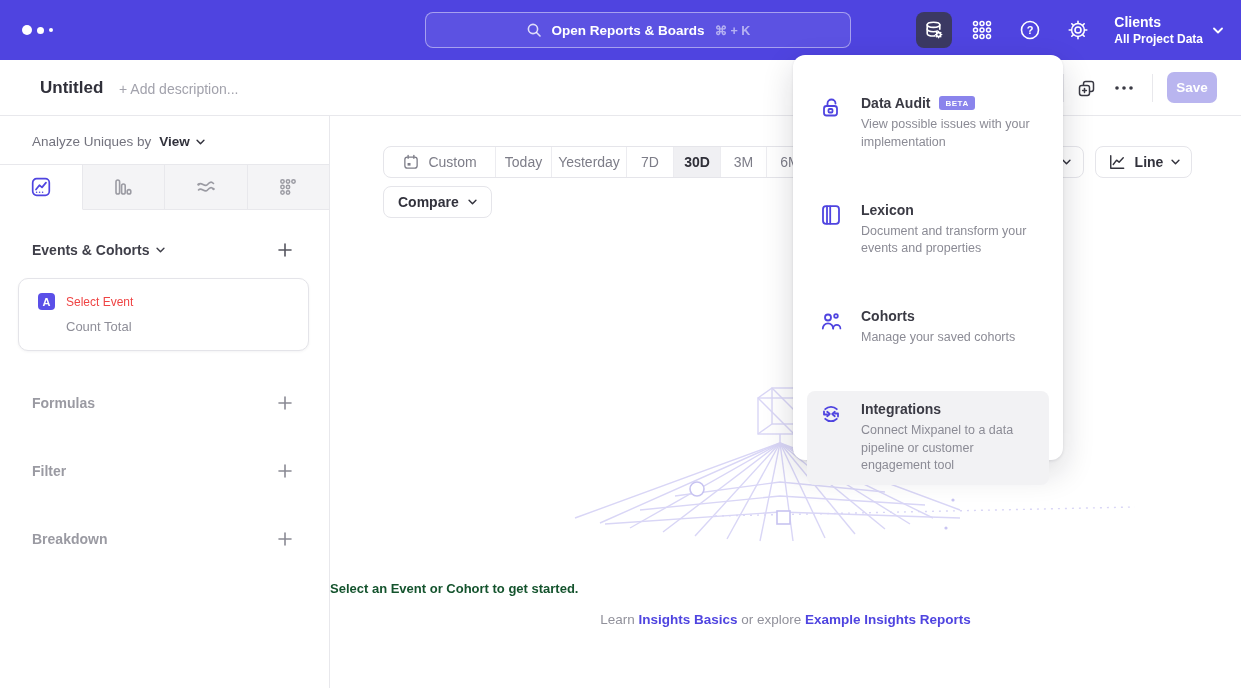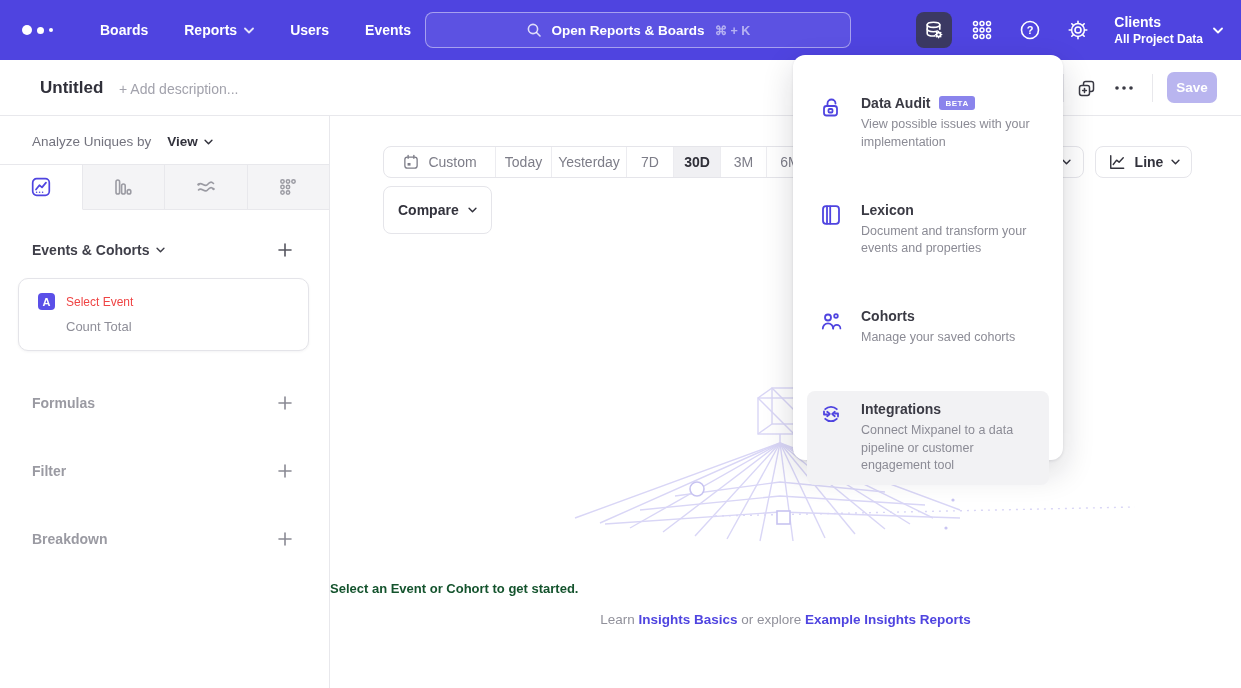--- a/index.html
+++ b/index.html
@@ -30,21 +30,21 @@
   
   .header-bar { position:absolute; left:0; top:60px; width:100%; height:56px; background:#fff; border-bottom:1px solid #e8e8ec; }
   .report-title { position:absolute; left:40px; top:18px; font-size:17px; font-weight:700; color:#30303a; }
   .desc-placeholder { position:absolute; left:119px; top:21px; font-size:14px; color:#a2a2ac; cursor:text; }
   .hdr-divider { position:absolute; top:14px; width:1px; height:28px; background:#e8e8ec; }
   .hdr-icon { position:absolute; top:14px; width:28px; height:28px; display:flex; align-items:center; justify-content:center; cursor:pointer; }
   .save-btn { position:absolute; left:1167px; top:12px; width:50px; height:31px; background:#b9b5ef; color:#fff; font-size:13.5px; font-weight:700; border:none; border-radius:7px; cursor:default; }
 
   
   .sidebar { position:absolute; left:0; top:116px; width:330px; height:572px; background:#fff; border-right:1px solid #e8e8ec; }
-  .analyze-row { padding:18px 0 0 32px; font-size:13.5px; color:#73737e; display:flex; align-items:center; gap:13px;text-align:center; }
+  .analyze-row { padding:18px 0 0 32px; font-size:13.5px; color:#73737e; display:flex; align-items:center; gap:5px;text-align:center; }
   .analyze-row b { color:#32323c; font-weight:700; margin-left:3px; display:flex; align-items:center; gap:6px; cursor:pointer; }
   .chart-tabs { margin-top:15px; height:46px; display:flex; border-top:1px solid #e8e8ec; border-bottom:1px solid #e8e8ec; }
   .chart-tab { flex:1; display:flex; align-items:center; justify-content:center; background:#f4f4f6; border-right:1px solid #e8e8ec; cursor:pointer; }
   .chart-tab:last-child { border-right:none; }
   .chart-tab.selected { background:#fff; border-bottom:1px solid #fff; margin-bottom:-1px; }
   .side-section { display:flex; align-items:center; justify-content:space-between; padding:0 34px 0 32px; margin-top:30px; }
   .side-section .lbl { font-size:14px; font-weight:700; color:#3f3f49; display:flex; align-items:center; gap:7px; }
   .side-section .lbl.muted { color:#9a9aa2; }
   .plus-btn { width:20px; height:20px; display:flex; align-items:center; justify-content:center; cursor:pointer; }
   .event-card { margin:18px 20px 0 18px; background:#fff; border:1px solid #e4e4e9; border-radius:10px; box-shadow:0 1px 3px rgba(20,20,40,.05); padding:14px 16px 16px 19px; cursor:pointer; }
@@ -53,21 +53,21 @@
   .event-title { color:#ef4444; font-size:12px; font-weight:400; }
   .event-sub { margin:9px 0 0 28px; color:#8e8e98; font-size:13px; }
   .gap-f { margin-top:42px; }
 
   
   .main { position:absolute; left:330px; top:116px; width:911px; height:572px; background:#fff; }
   .date-control { position:absolute; left:53px; top:30px; height:32px; display:flex; border:1px solid #e5e5ea; border-radius:8px; background:#fff; overflow:hidden; }
   .date-cell { display:flex; align-items:center; justify-content:center; font-size:14px; color:#7d7d88; border-right:1px solid #ececf0; cursor:pointer; gap:8px; white-space:nowrap; }
   .date-cell:last-child { border-right:none; }
   .date-cell.selected { background:#f0f0f3; color:#2f2f38; font-weight:700; }
-  .compare-btn { position:absolute; left:53px; top:70px; height:48px; padding:0 14px; border:1px solid #e5e5ea; border-radius:8px; background:#fff; display:flex; align-items:center; gap:9px; font-size:14px; font-weight:600; color:#32323c; cursor:pointer; }
+  .compare-btn { position:absolute; left:53px; top:70px; height:32px; padding:0 14px; border:1px solid #e5e5ea; border-radius:8px; background:#fff; display:flex; align-items:center; gap:9px; font-size:14px; font-weight:600; color:#32323c; cursor:pointer; }
   .mini-dd { position:absolute; left:670px; top:30px; width:84px; height:32px; border:1px solid #e5e5ea; border-radius:8px; background:#fff; display:flex; align-items:center; justify-content:flex-end; padding-right:12px; cursor:pointer; color:#3a3a44; }
   .line-btn { position:absolute; left:765px; top:30px; width:97px; height:32px; border:1px solid #e5e5ea; border-radius:8px; background:#fff; display:flex; align-items:center; justify-content:center; gap:8px; font-size:14px; font-weight:600; color:#32323c; cursor:pointer; }
   .illustration { position:absolute; left:225px; top:184px; }
   .empty-title { position:absolute; left:0; top:465px; width:100%; font-size:13px; font-weight:700; color:#14532d; }
   .empty-sub { position:absolute; left:0; top:496px; width:100%; text-align:center; font-size:13.5px; color:#91919b; }
   .empty-sub a { color:#4f44e0; font-weight:700; text-decoration:none; cursor:pointer; }
 
   
   .popup { position:absolute; left:793px; top:55px; width:270px; height:405px; background:#fff; border-radius:12px; box-shadow:0 1px 3px rgba(20,20,40,.1),0 12px 32px rgba(20,20,40,.16); z-index:60; padding-top:30px; }
   .menu-item { display:flex; gap:18px; margin:0 14px 16px 14px; padding:10px 12px; border-radius:8px; cursor:pointer; }
@@ -82,37 +82,20 @@
 </style>
 </head>
 <body>
 
 <nav class="navbar">
   <div class="logo">
       <i></i>
       <i></i>
       <i></i>
     </div>
-  <div class="nav-items">
-    <div class="nav-item">
-        <span>Boards</span>
-      </div>
-    <div class="nav-item">
-        <span>Reports</span>
-      <svg class="chev" width="10" height="7" viewBox="0 0 10 7">
-          <polyline points="1,1.5 5,5.5 9,1.5" fill="none" stroke="#fff" stroke-width="1.8" stroke-linecap="round" stroke-linejoin="round"></polyline>
-        </svg>
-    </div>
-    <div class="nav-item">
-        <span>Users</span>
-      </div>
-    <div class="nav-item">
-        <span>Events</span>
-      </div>
-  </div>
 
   <div class="nav-search">
     <svg width="16" height="16" viewBox="0 0 16 16">
         <circle cx="7" cy="7" r="4.6" fill="none" stroke="rgba(255,255,255,.8)" stroke-width="1.6"></circle>
         <line x1="10.5" y1="10.5" x2="14" y2="14" stroke="rgba(255,255,255,.8)" stroke-width="1.6" stroke-linecap="round"></line>
       </svg>
     <span class="q">Open Reports &amp; Boards</span>
     <span class="sc">⌘ + K</span>
   </div>
 

